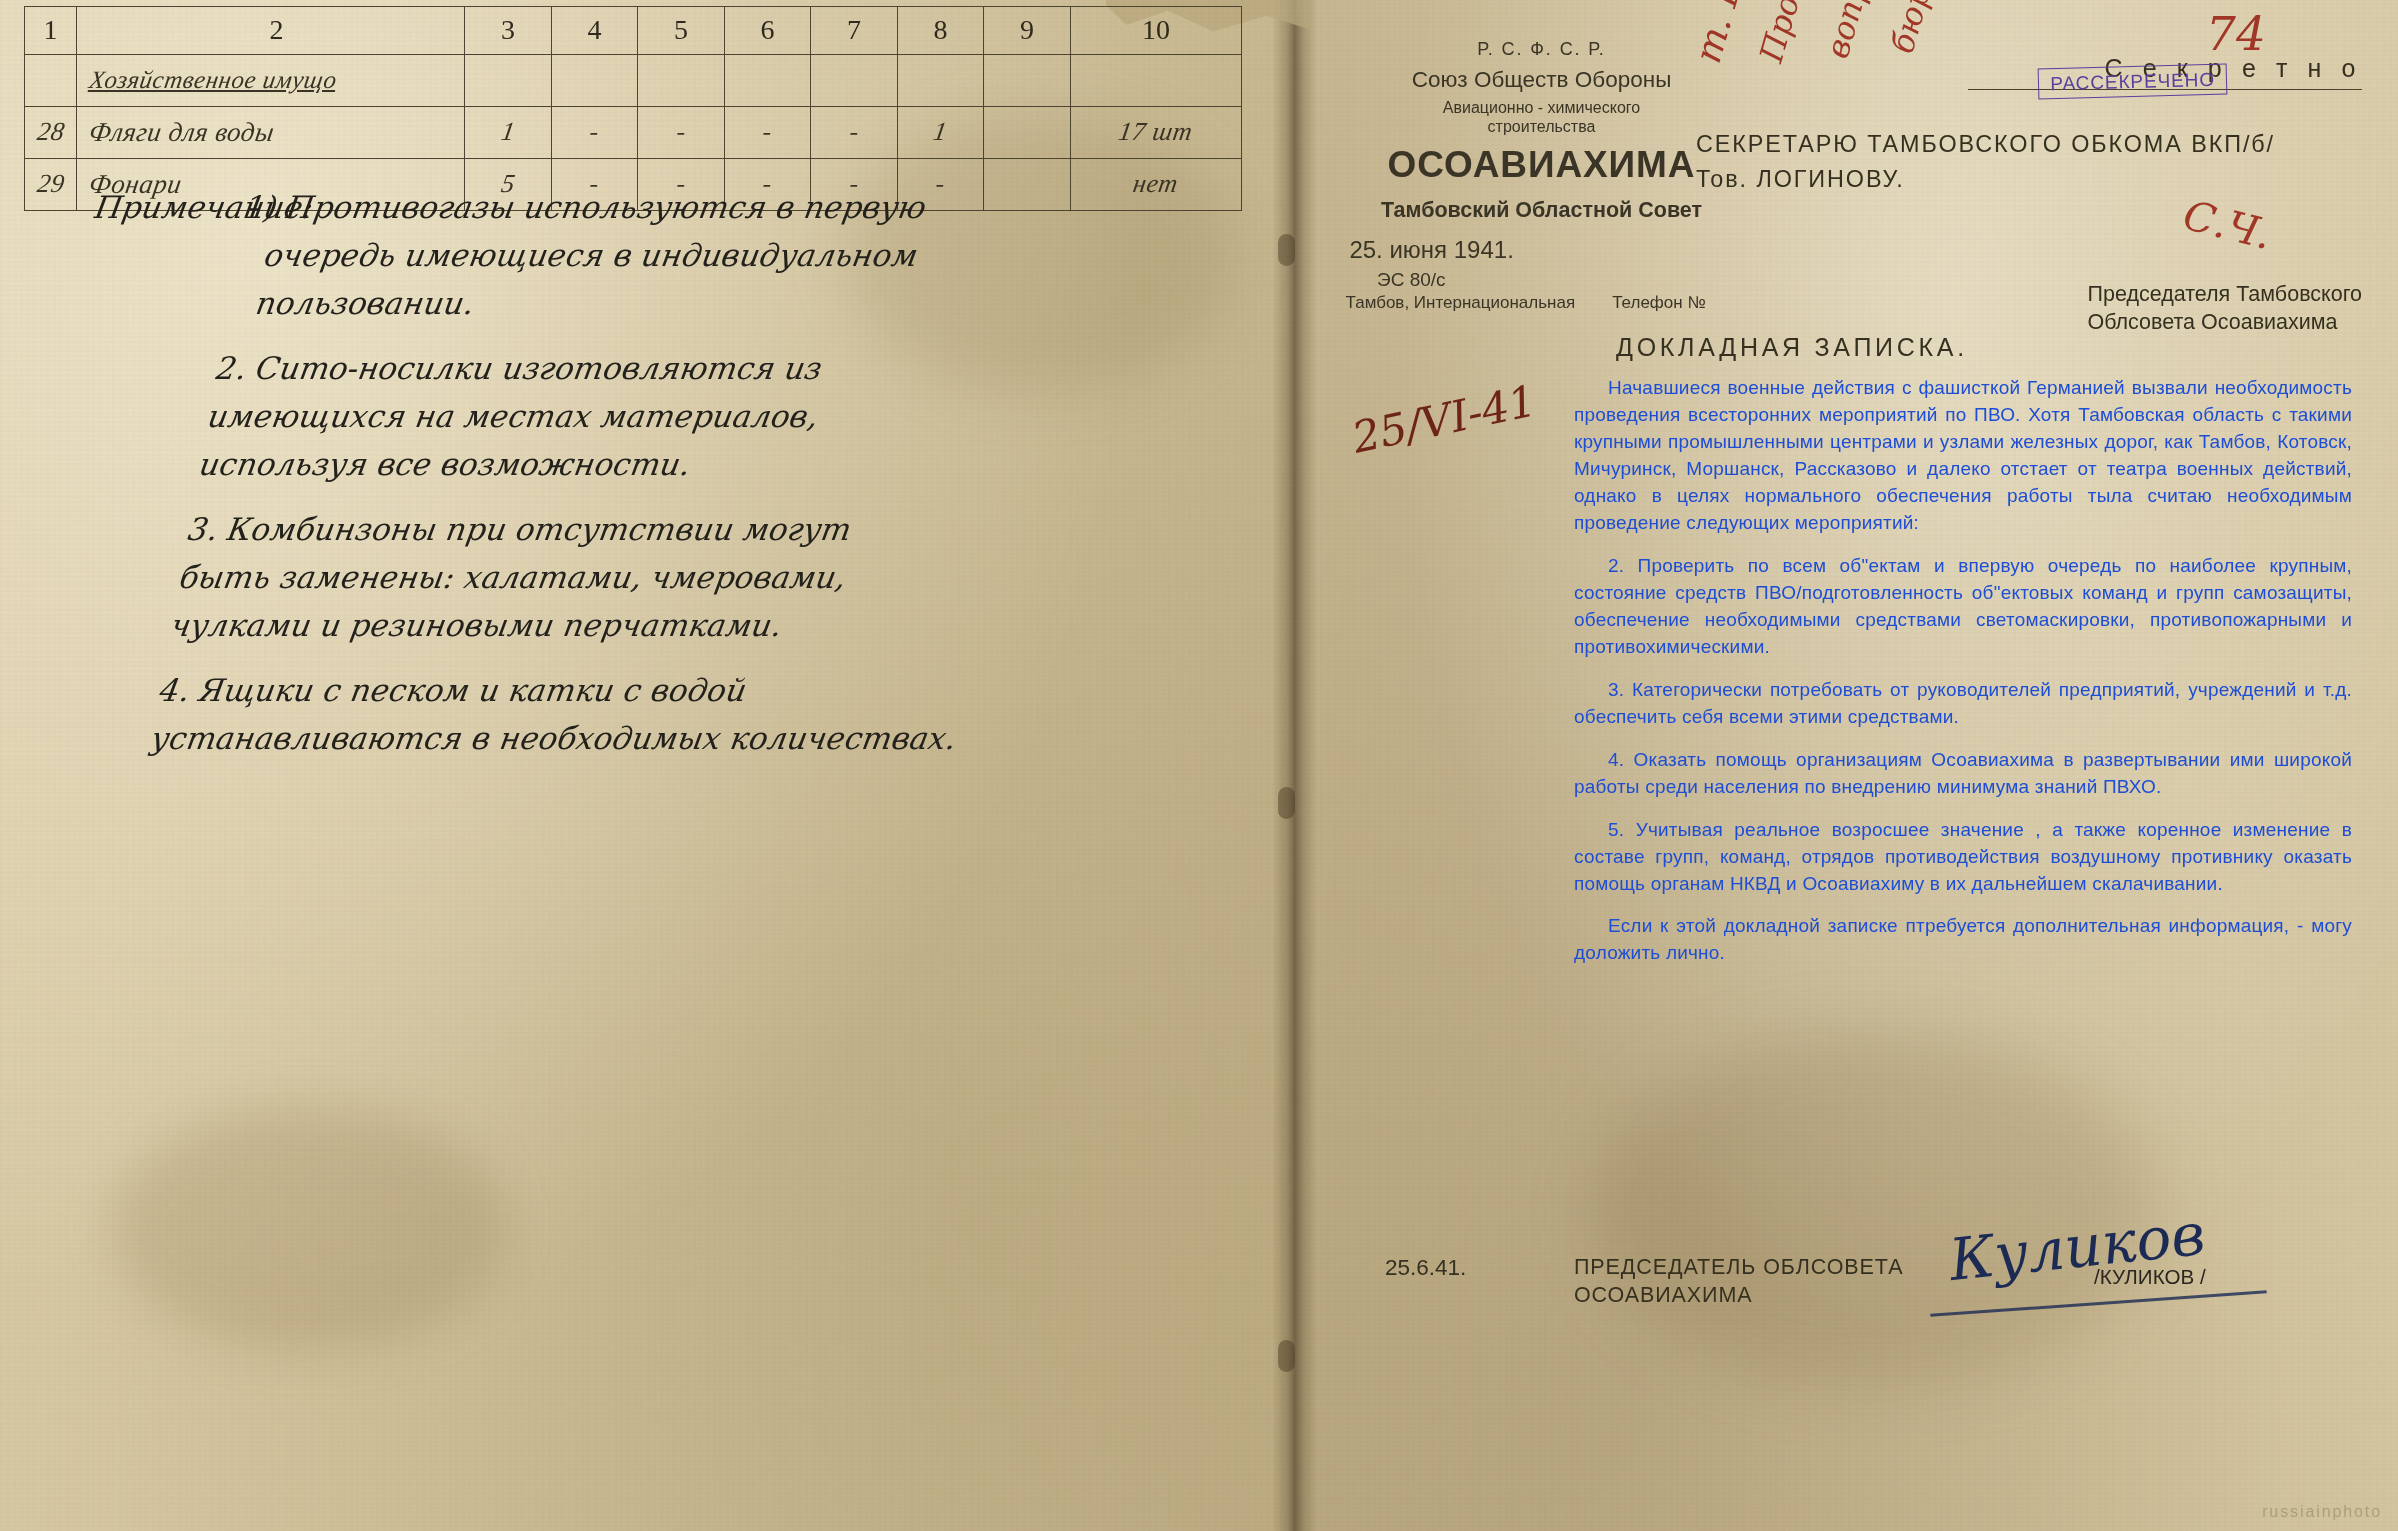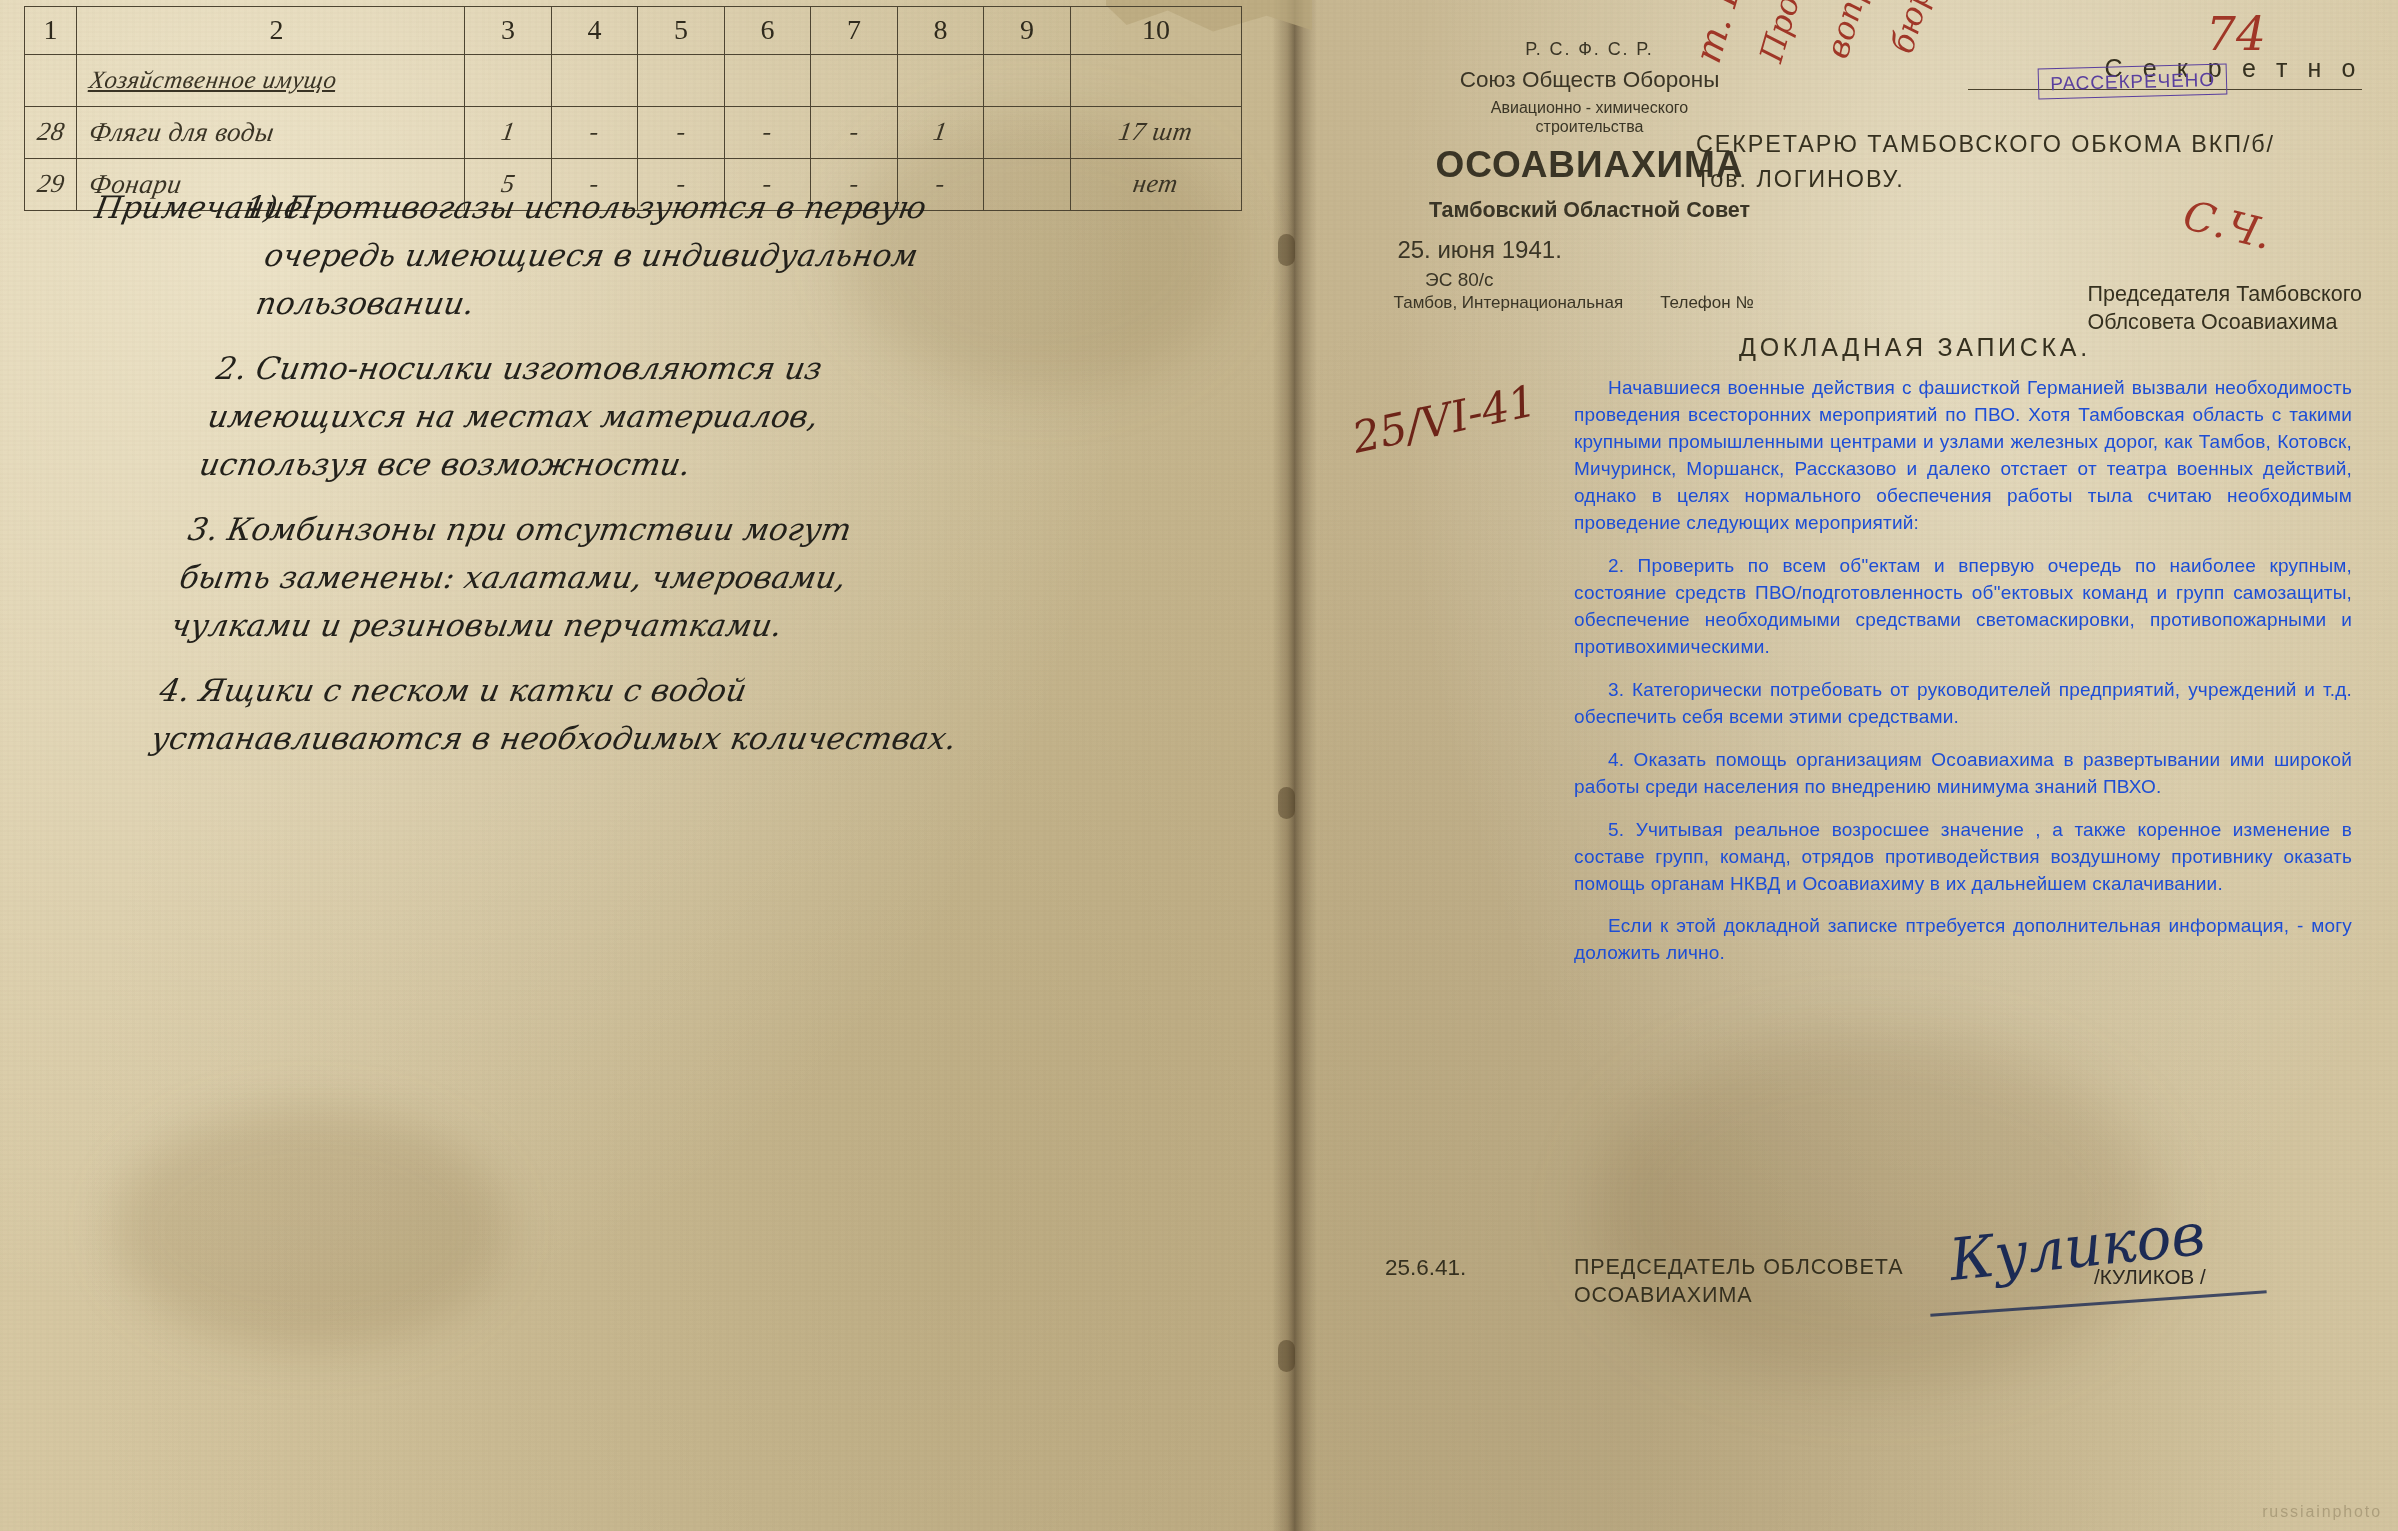--- a/index.html
+++ b/index.html
@@ -64,21 +64,21 @@
     position:absolute;left:197px;top:183px;width:1031px;
     color:#23211b;font-family:"DejaVu Serif",serif;font-style:italic;
     font-size:31px;line-height:1.55;transform:skewX(-10deg);
   }
   .notes .ln{white-space:nowrap;}
   .notes .lbl{position:absolute;left:-150px;top:0;}
   .notes .item{margin-bottom:17px;position:relative;}
   
   .stamp-org{
     position:absolute;left:1340px;top:37px;width:403px;text-align:center;
-    color:#3a3526;font-family:"Liberation Sans",sans-serif;line-height:1.35;margin-left:48px;
+    color:#3a3526;font-family:"Liberation Sans",sans-serif;line-height:1.35;
   }
   .stamp-org .l1{font-size:18px;letter-spacing:1.9px;}
   .stamp-org .l2{font-size:22.5px;margin-top:3.7px;}
   .stamp-org .l3{font-size:16px;margin-top:2.8px;line-height:1.2;}
   .stamp-org .l4{font-size:37px;font-weight:bold;letter-spacing:0.9px;margin-top:3.7px;}
   .stamp-org .l5{font-size:21.5px;font-weight:bold;margin-top:5.6px;}
   .stamp-org .datel{font-size:24px;margin-top:9.4px;text-align:left;padding-left:9.4px;}
   .stamp-org .refl{font-size:19px;text-align:left;padding-left:37px;}
   .stamp-org .refl2{font-size:17px;text-align:right;display:flex;gap:37px;padding-left:5.6px;}
   .handdate{
@@ -98,21 +98,21 @@
   .addr{
     position:absolute;left:1696px;top:131px;color:#35301f;
     font-family:"Liberation Sans",sans-serif;font-size:23.4px;letter-spacing:1.9px;
   }
   .addr .a2{margin-top:7.5px;}
   .fromblock{
     position:absolute;right:37px;top:281px;text-align:left;color:#35301f;
     font-family:"Liberation Sans",sans-serif;font-size:21.5px;line-height:1.3;
   }
   .doctitle{
-    position:absolute;left:1739px;top:333px;color:#35301f;
+    position:absolute;left:1616px;top:333px;color:#35301f;
     font-family:"Liberation Sans",sans-serif;font-size:25px;letter-spacing:3.7px;
   }
   .body{
     position:absolute;left:1574px;top:375px;width:778px;color:#1d4ed8;
     font-family:"Liberation Sans",sans-serif;font-size:19px;line-height:1.42;
     letter-spacing:0.2px;
   }
   .body p{margin:0 0 16px 0;text-align:justify;}
   .body p.ind{text-indent:34px;}
   .sig-date{

